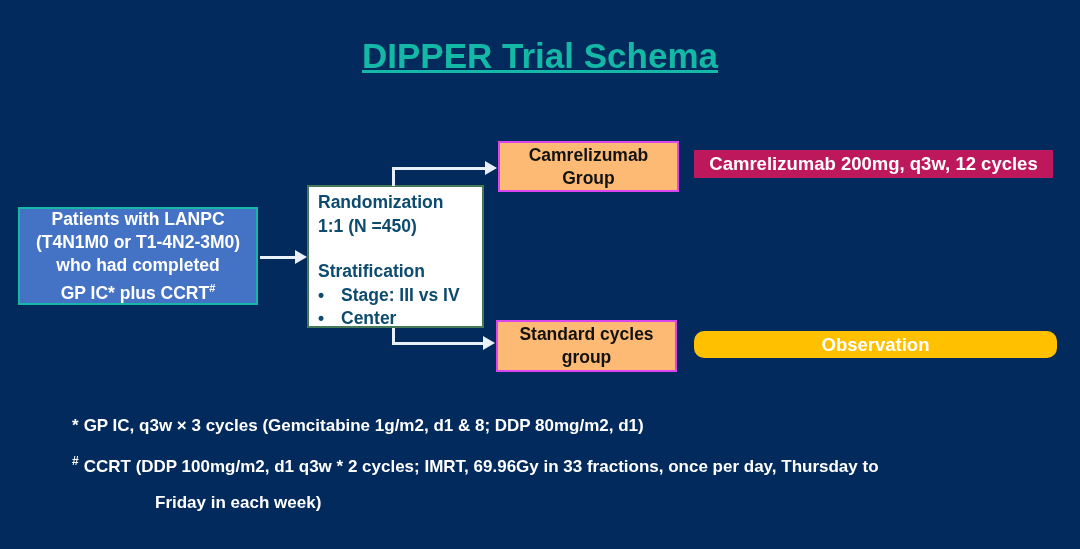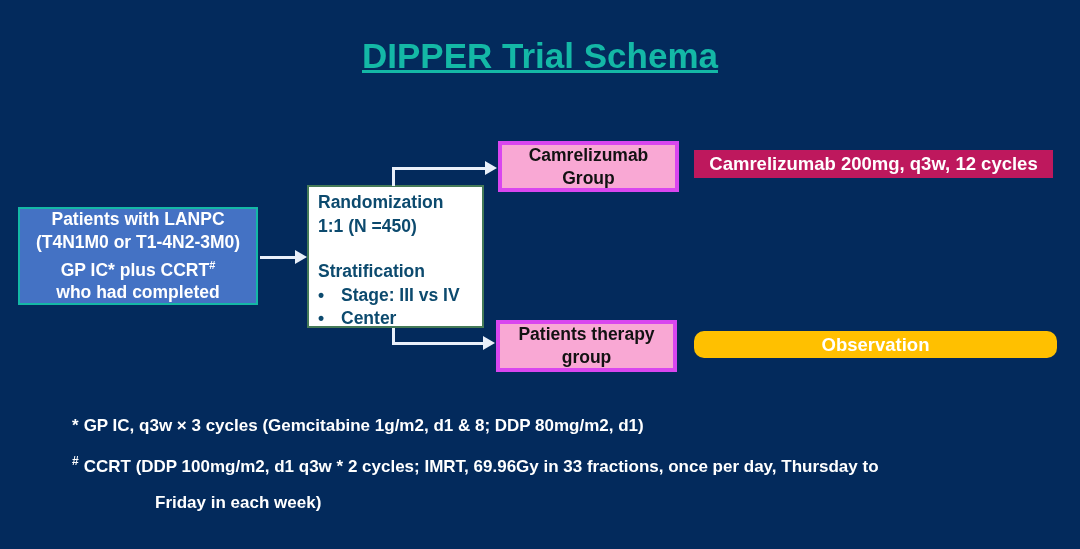--- a/index.html
+++ b/index.html
@@ -37,22 +37,22 @@
     border:2px solid #457A57;
     color:#0c4a6e;
     font-size:17.5px; line-height:23.5px;
     padding:4px 2px 0 9px;
   }
   .rand-spacer { height:22px; }
   .bullet-row { display:flex; }
   .bullet-glyph { width:23px; flex:0 0 23px; }
   .group-box {
     position:absolute;
-    background:#f9a8d4;
-    border:4px solid #d946ef;
+    background:#fdba74;
+    border:2px solid #d946ef;
     color:#121212;
     font-size:17.5px; line-height:23px;
     display:flex; flex-direction:column; justify-content:center;
     text-align:center;
   }
   .camrelizumab-box { left:498px; top:141px; width:181px; height:51px; }
   .standard-box    { left:496px; top:320px; width:181px; height:52px; }
   .strip {
     position:absolute;
     color:#FFFFFF;
@@ -86,22 +86,22 @@
 </head>
 <body>
 
 <div class="slide">
 
   <div class="title">DIPPER Trial Schema</div>
 
   <div class="patients-box">
     <div>Patients with LANPC</div>
     <div>(T4N1M0 or T1-4N2-3M0)</div>
+    <div>who had completed</div>
     <div><span>GP IC* plus CCRT</span><sup>#</sup></div>
-    <div>who had completed</div>
   </div>
 
   <div class="line" style="left:260px; top:256px; width:36px; height:2.5px;"></div>
   <div class="arrowhead" style="left:295px; top:250px;"></div>
 
   <div class="rand-box">
     <div>Randomization</div>
     <div>1:1 (N =450)</div>
     <div class="rand-spacer"></div>
     <div>Stratification</div>
@@ -123,21 +123,21 @@
   <div class="line" style="left:392px; top:342px; width:92px; height:2.5px;"></div>
   <div class="arrowhead" style="left:483px; top:336px;"></div>
 
   <div class="group-box camrelizumab-box">
     <div>Camrelizumab</div>
     <div>Group</div>
   </div>
   <div class="strip strip-red">Camrelizumab 200mg, q3w, 12 cycles</div>
 
   <div class="group-box standard-box">
-    <div>Patients therapy</div>
+    <div>Standard cycles</div>
     <div>group</div>
   </div>
   <div class="strip strip-orange">Observation</div>
 
   <div class="footnote fn1"><span class="marker">*</span><span>GP IC, q3w × 3 cycles (Gemcitabine 1g/m2, d1 &amp; 8; DDP 80mg/m2, d1)</span></div>
   <div class="footnote fn2"><sup>#</sup><span>CCRT (DDP 100mg/m2, d1 q3w * 2 cycles; IMRT, 69.96Gy in 33 fractions, once per day, Thursday to</span></div>
   <div class="footnote fn3"><span>Friday in each week)</span></div>
 
 </div>
 

